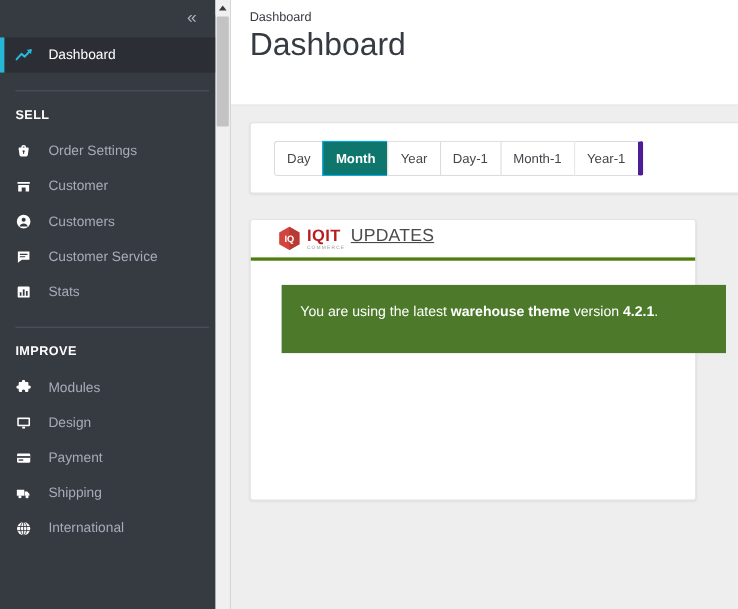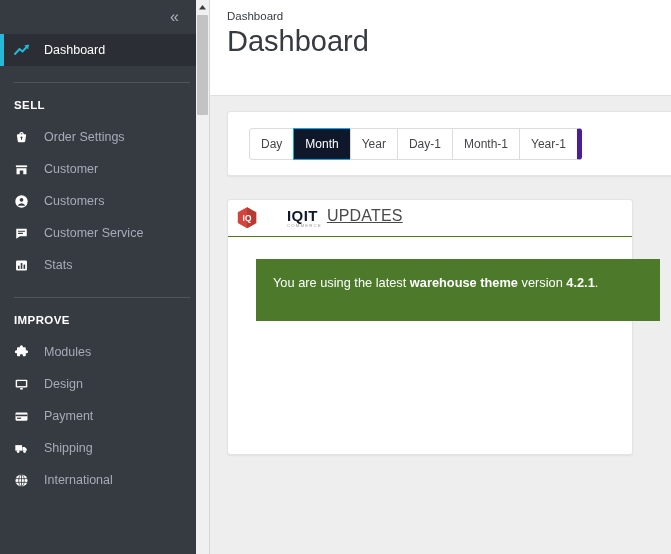--- a/index.html
+++ b/index.html
@@ -198,61 +198,60 @@
   .btn-group .tab:first-child {
     border-top-left-radius: 3px;
     border-bottom-left-radius: 3px;
   }
   .btn-group .tab:last-child {
     border-right: 5px solid #4c1d95;
     border-top-right-radius: 3px;
     border-bottom-right-radius: 3px;
   }
   .btn-group .tab.active {
-    background: #0f172a;
+    background: #0f766e;
     color: #ffffff;
-    font-weight: normal;
+    font-weight: bold;
     border-color: #00aff0;
   }
 
   
   .card-iqit {
     width: 406px;
     height: 256px;
     position: relative;
   }
   .iqit-header {
     height: 37px;
-    border-bottom: 1px solid #4d7c0f;
-    display: flex;
-    align-items: center;
-    padding-left: 8px;
-    box-sizing: border-box;
-    gap: 24px;
+    border-bottom: 3px solid #4d7c0f;
+    display: flex;
+    align-items: center;
+    padding-left: 24px;
+    box-sizing: border-box;
   }
   .iqit-logo-mark {
     width: 22px;
     height: 24px;
     margin-right: 5px;
     flex-shrink: 0;
   }
   .iqit-logo-mark svg { display: block; }
   .iqit-wordmark {
     display: flex;
     align-items: baseline;
   }
   .iqit-brand-wrap {
     display: flex;
     flex-direction: column;
     line-height: 1;
   }
   .iqit-brand {
     font-size: 15px;
     font-weight: bold;
-    color: #0f172a;
+    color: #b91c1c;
     letter-spacing: 0.4px;
   }
   .iqit-sub {
     font-size: 4.4px;
     color: #9a9a9a;
     letter-spacing: 1.1px;
     margin-top: 1px;
   }
   .iqit-updates-word {
     font-size: 16px;

